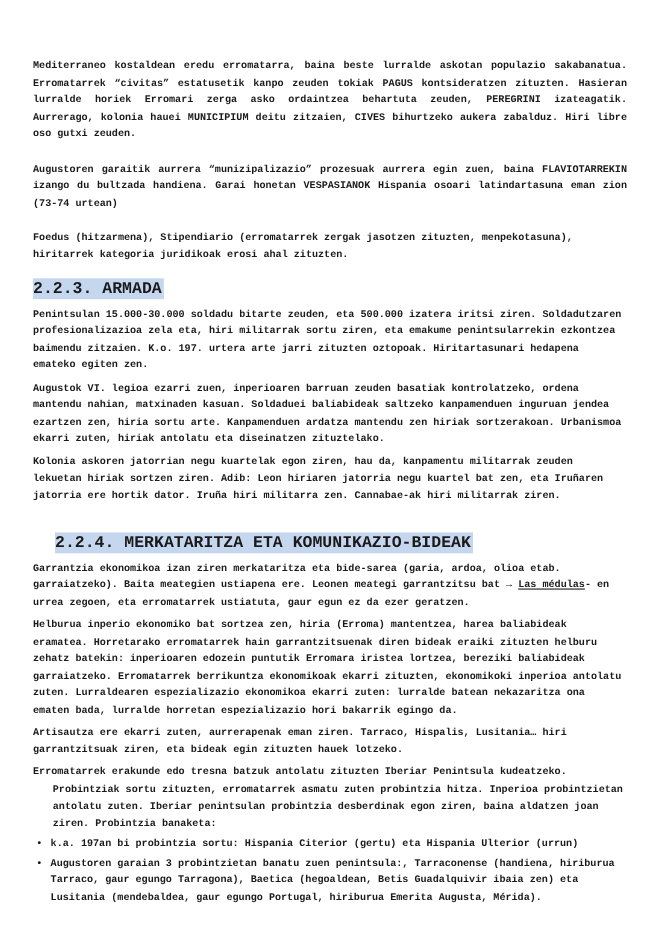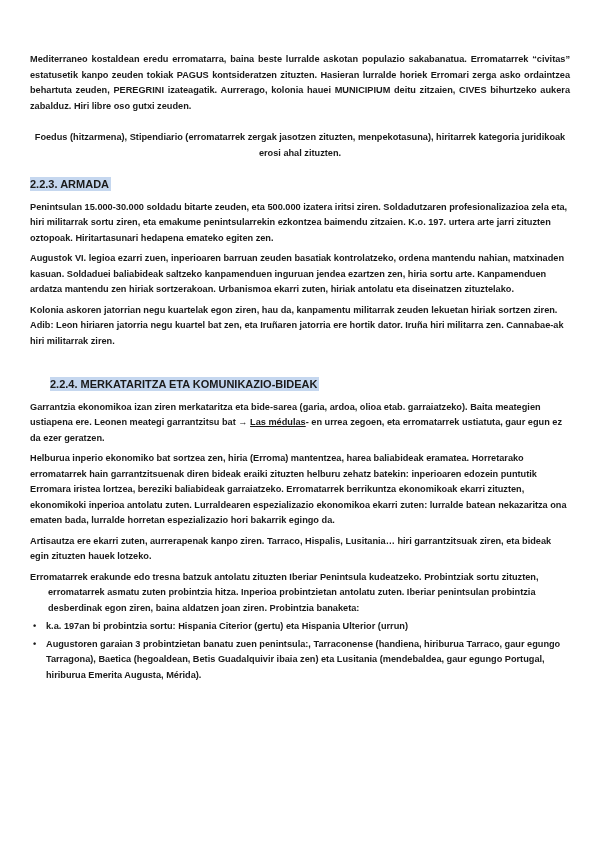--- a/index.html
+++ b/index.html
@@ -7,40 +7,39 @@
     padding: 0;
     background: #ffffff;
   }
   .page {
     position: relative;
     width: 600px;
     height: 840px;
     box-sizing: border-box;
     background: #ffffff;
     padding: 52px 30px 0 30px;
-    font-family: Liberation Sans, sans-serif;
+    font-family: Liberation Mono, monospace;
     font-size: 9.2px;
     font-weight: 600;
     line-height: 15.5px;
     color: #1a1a1a;
     overflow: hidden;
   }
   p {
     margin: 0 0 5px 0;
   }
   .intro-para {
     margin-bottom: 16px;
-    text-align: center;
   }
   .justify {
     text-align: justify;
   }
   .section-heading {
     margin: 12px 0 7px 0;
-    font-size: 11px;
+    font-size: 15px;
     font-weight: 700;
     line-height: 15.5px;
   }
   .section-heading.gap-lg { margin-top: 28px; padding-left: 20px; }
   .section-heading.gap-md { margin-top: 21px; }
   .section-heading .hl {
     background: #c5d7ef;
     padding: 1px 2px 1px 0;
   }
   .underlined-term {
@@ -67,35 +66,36 @@
     left: 3px;
     top: 0;
   }
 </style>
 </head>
 <body>
 
 <div class="page">
 
   <p class="intro-para justify">Mediterraneo kostaldean eredu erromatarra, baina beste lurralde askotan populazio sakabanatua. Erromatarrek “civitas” estatusetik kanpo zeuden tokiak PAGUS kontsideratzen zituzten. Hasieran lurralde horiek Erromari zerga asko ordaintzea behartuta zeuden, PEREGRINI izateagatik. Aurrerago, kolonia hauei MUNICIPIUM deitu zitzaien, CIVES bihurtzeko aukera zabalduz. Hiri libre oso gutxi zeuden.</p>
+  <p class="intro-para justify">Augustoren garaitik aurrera “munizipalizazio” prozesuak aurrera egin zuen, baina FLAVIOTARREKIN izango du bultzada handiena. Garai honetan VESPASIANOK Hispania osoari latindartasuna eman zion (73-74 urtean)</p>
   <p class="intro-para">Foedus (hitzarmena), Stipendiario (erromatarrek zergak jasotzen zituzten, menpekotasuna), hiritarrek kategoria juridikoak erosi ahal zituzten.</p>
 
   <div class="section-heading">
     <span class="hl">2.2.3. ARMADA</span>
   </div>
   <p>Penintsulan 15.000-30.000 soldadu bitarte zeuden, eta 500.000 izatera iritsi ziren. Soldadutzaren profesionalizazioa zela eta, hiri militarrak sortu ziren, eta emakume penintsularrekin ezkontzea baimendu zitzaien. K.o. 197. urtera arte jarri zituzten oztopoak. Hiritartasunari hedapena emateko egiten zen.</p>
   <p>Augustok VI. legioa ezarri zuen, inperioaren barruan zeuden basatiak kontrolatzeko, ordena mantendu nahian, matxinaden kasuan. Soldaduei baliabideak saltzeko kanpamenduen inguruan jendea ezartzen zen, hiria sortu arte. Kanpamenduen ardatza mantendu zen hiriak sortzerakoan. Urbanismoa ekarri zuten, hiriak antolatu eta diseinatzen zituztelako.</p>
   <p>Kolonia askoren jatorrian negu kuartelak egon ziren, hau da, kanpamentu militarrak zeuden lekuetan hiriak sortzen ziren. Adib: Leon hiriaren jatorria negu kuartel bat zen, eta Iruñaren jatorria ere hortik dator. Iruña hiri militarra zen. Cannabae-ak hiri militarrak ziren.</p>
 
   <div class="section-heading gap-lg">
     <span class="hl">2.2.4. MERKATARITZA ETA KOMUNIKAZIO-BIDEAK</span>
   </div>
   <p><span>Garrantzia ekonomikoa izan ziren merkataritza eta bide-sarea (garia, ardoa, olioa etab. garraiatzeko). Baita meategien ustiapena ere. Leonen meategi garrantzitsu bat → </span><span class="underlined-term">Las médulas</span><span>- en urrea zegoen, eta erromatarrek ustiatuta, gaur egun ez da ezer geratzen.</span></p>
   <p>Helburua inperio ekonomiko bat sortzea zen, hiria (Erroma) mantentzea, harea baliabideak eramatea. Horretarako erromatarrek hain garrantzitsuenak diren bideak eraiki zituzten helburu zehatz batekin: inperioaren edozein puntutik Erromara iristea lortzea, bereziki baliabideak garraiatzeko. Erromatarrek berrikuntza ekonomikoak ekarri zituzten, ekonomikoki inperioa antolatu zuten. Lurraldearen espezializazio ekonomikoa ekarri zuten: lurralde batean nekazaritza ona ematen bada, lurralde horretan espezializazio hori bakarrik egingo da.</p>
-  <p>Artisautza ere ekarri zuten, aurrerapenak kanpo ziren. Tarraco, Hispalis, Lusitania… hiri garrantzitsuak ziren, eta bideak egin zituzten hauek lotzeko.</p>
+  <p>Artisautza ere ekarri zuten, aurrerapenak eman ziren. Tarraco, Hispalis, Lusitania… hiri garrantzitsuak ziren, eta bideak egin zituzten hauek lotzeko.</p>
 
   <p class="hanging-indent">Erromatarrek erakunde edo tresna batzuk antolatu zituzten Iberiar Penintsula kudeatzeko. Probintziak sortu zituzten, erromatarrek asmatu zuten probintzia hitza. Inperioa probintzietan antolatu zuten. Iberiar penintsulan probintzia desberdinak egon ziren, baina aldatzen joan ziren. Probintzia banaketa:</p>
 
   <ul class="bullet-list">
     <li>k.a. 197an bi probintzia sortu: Hispania Citerior (gertu) eta Hispania Ulterior (urrun)</li>
     <li>Augustoren garaian 3 probintzietan banatu zuen penintsula:, Tarraconense (handiena, hiriburua Tarraco, gaur egungo Tarragona), Baetica (hegoaldean, Betis Guadalquivir ibaia zen) eta Lusitania (mendebaldea, gaur egungo Portugal, hiriburua Emerita Augusta, Mérida).</li>
 
   </ul>
 
 </div>

